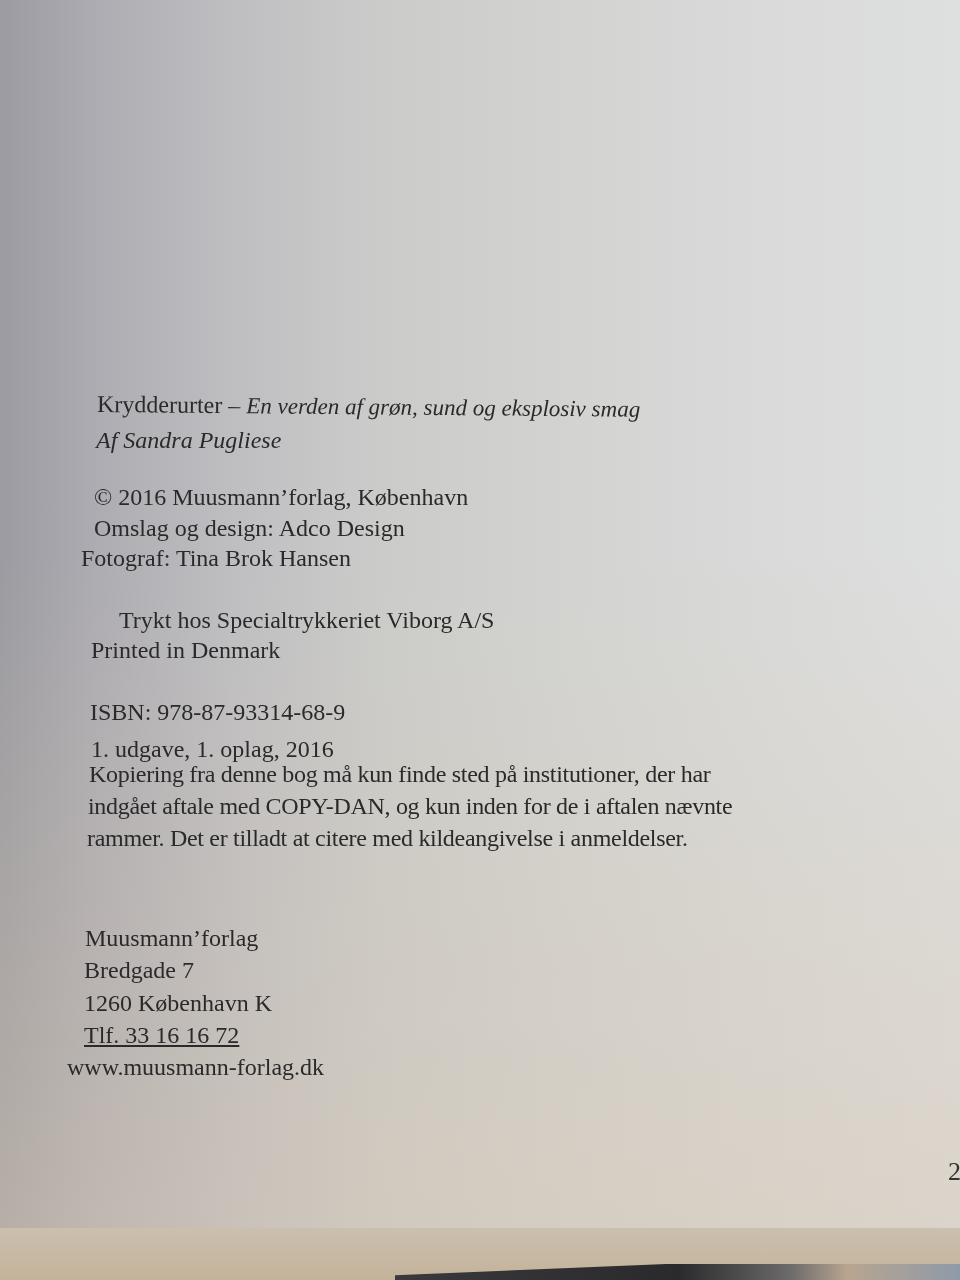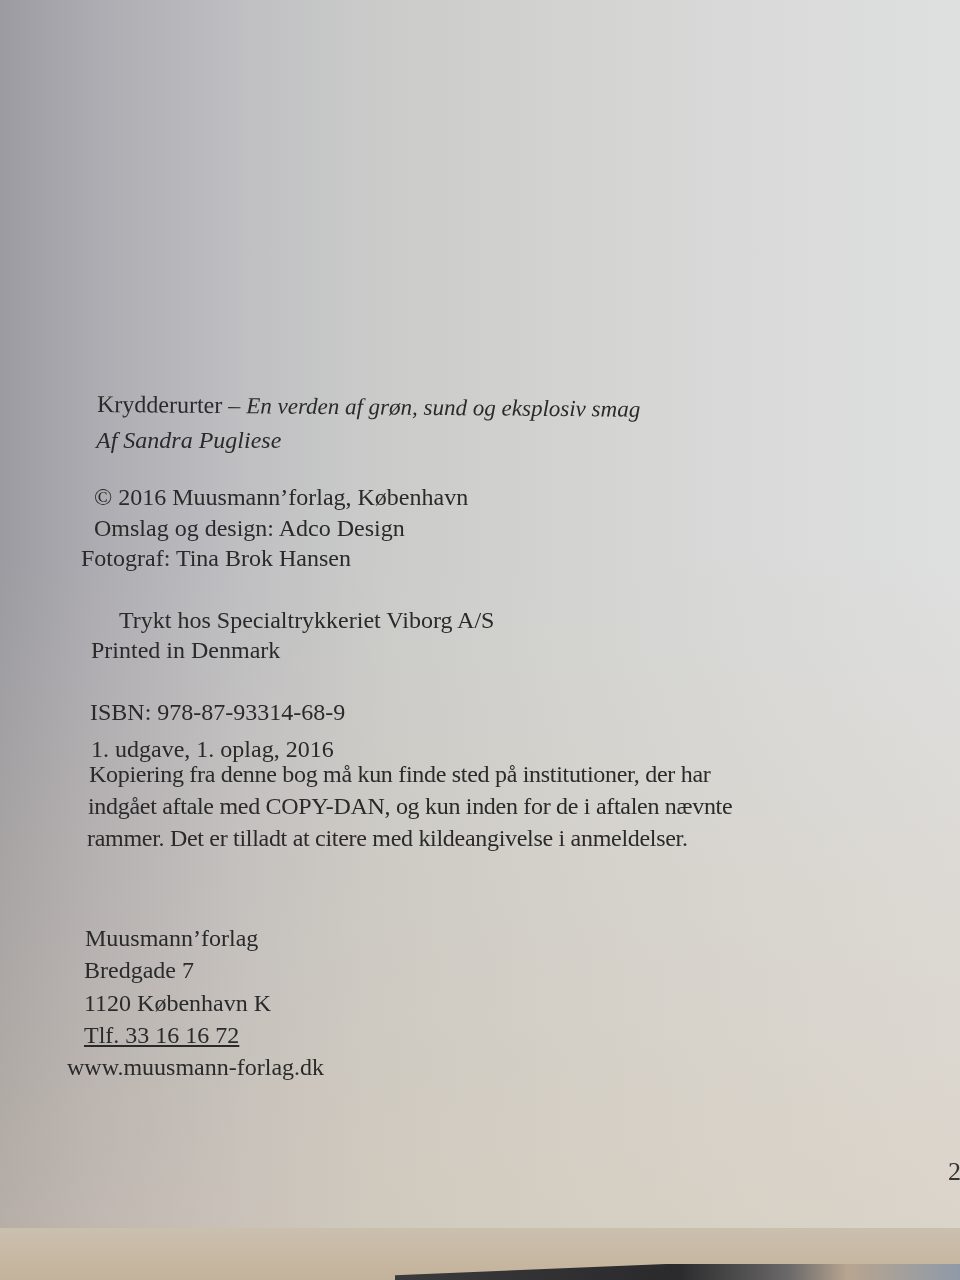--- a/index.html
+++ b/index.html
@@ -80,21 +80,21 @@
 
   <div>
     <div class="line" style="left:89px; top:759px; letter-spacing:-0.3px;text-align:right;">Kopiering fra denne bog må kun finde sted på institutioner, der har</div>
     <div class="line" style="left:88px; top:791px; letter-spacing:-0.3px;">indgået aftale med COPY-DAN, og kun inden for de i aftalen nævnte</div>
     <div class="line" style="left:87px; top:823px; letter-spacing:-0.3px;">rammer. Det er tilladt at citere med kildeangivelse i anmeldelser.</div>
   </div>
 
   <div>
     <div class="line" style="left:85px; top:923px;">Muusmann’forlag</div>
     <div class="line" style="left:84px; top:955px;">Bredgade 7</div>
-    <div class="line" style="left:84px; top:988px;">1120 København K</div>
+    <div class="line" style="left:84px; top:988px;">1260 København K</div>
     <div class="line" style="left:84px; top:1020px;text-decoration:underline;">Tlf. 33 16 16 72</div>
     <div class="line" style="left:67px; top:1052px;">www.muusmann-forlag.dk</div>
   </div>
 
   <div class="page-num">2</div>
 </div>
 
 <div class="bottom-edge"></div>
 <div class="wedge"></div>
 

